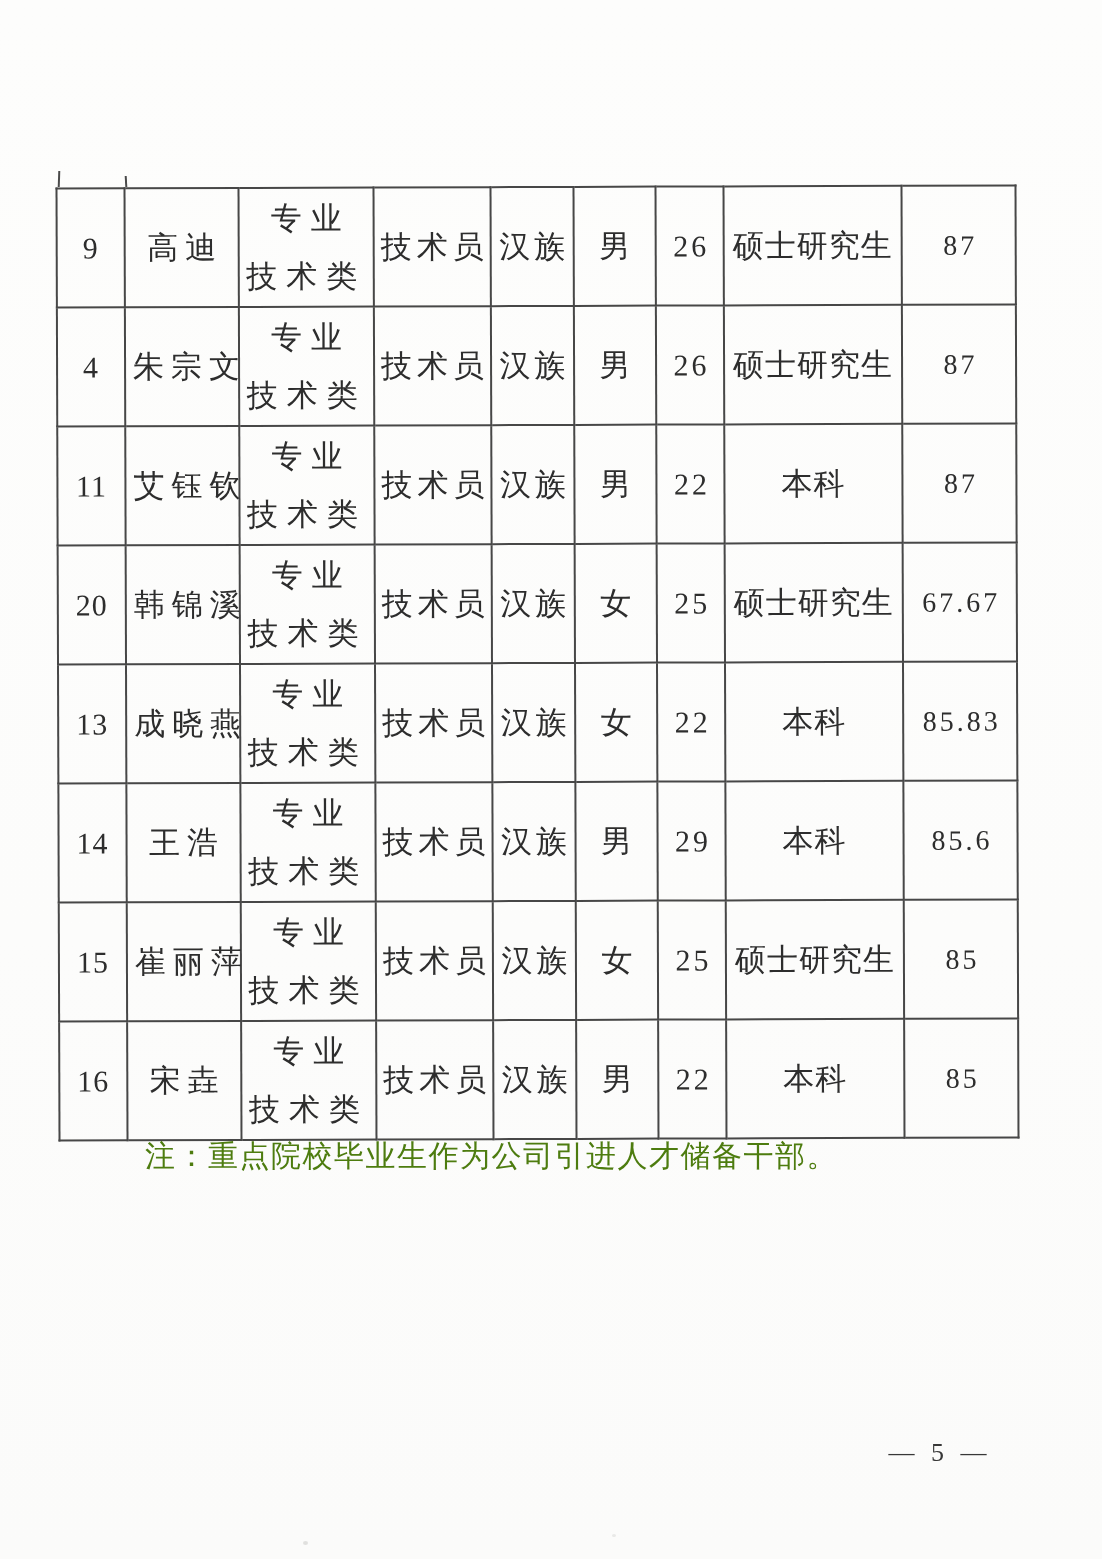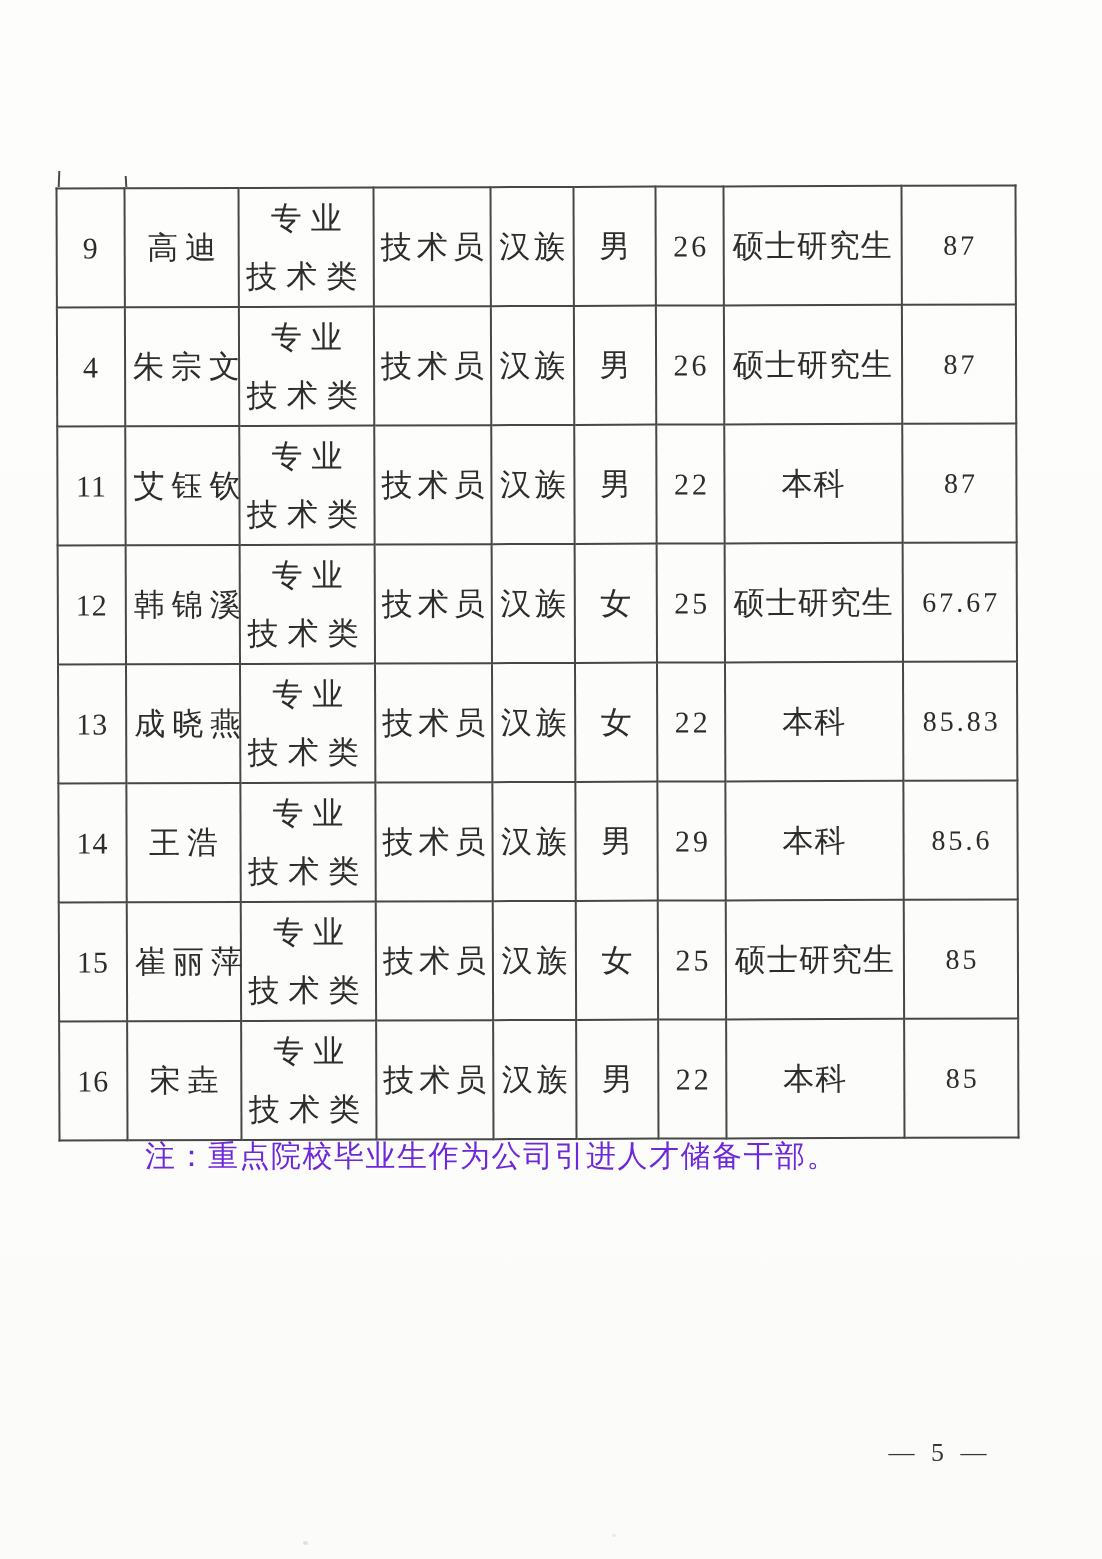--- a/index.html
+++ b/index.html
@@ -69,21 +69,21 @@
   }
   .stub.s1 { left: 58px;  top: 171px; height: 16px; transform: rotate(2deg); }
   .stub.s2 { left: 125px; top: 176px; height: 11px; transform: rotate(-3deg); }
 
   .note-line {
     position: absolute;
     left: 145px;
     top: 1136px;
     font-size: 30px;
     letter-spacing: 1.5px;
-    color: #6d28d9;
+    color: #4d7c0f;
     white-space: nowrap;
   }
 
   .page-number {
     position: absolute;
     left: 860px;
     top: 1438px;
     width: 160px;
     text-align: center;
     font-size: 26px;
@@ -152,21 +152,21 @@
     <td class="c-cat">专业技术类</td>
     <td class="c-pos">技术员</td>
     <td class="c-eth">汉族</td>
     <td class="c-gen">男</td>
     <td class="c-age">22</td>
     <td class="c-edu">本科</td>
     <td class="c-score">87</td>
   </tr>
 
   <tr>
-    <td class="c-no">12</td>
+    <td class="c-no">20</td>
     <td class="c-name">韩锦溪</td>
     <td class="c-cat">专业技术类</td>
     <td class="c-pos">技术员</td>
     <td class="c-eth">汉族</td>
     <td class="c-gen">女</td>
     <td class="c-age">25</td>
     <td class="c-edu">硕士研究生</td>
     <td class="c-score">67.67</td>
   </tr>
 

